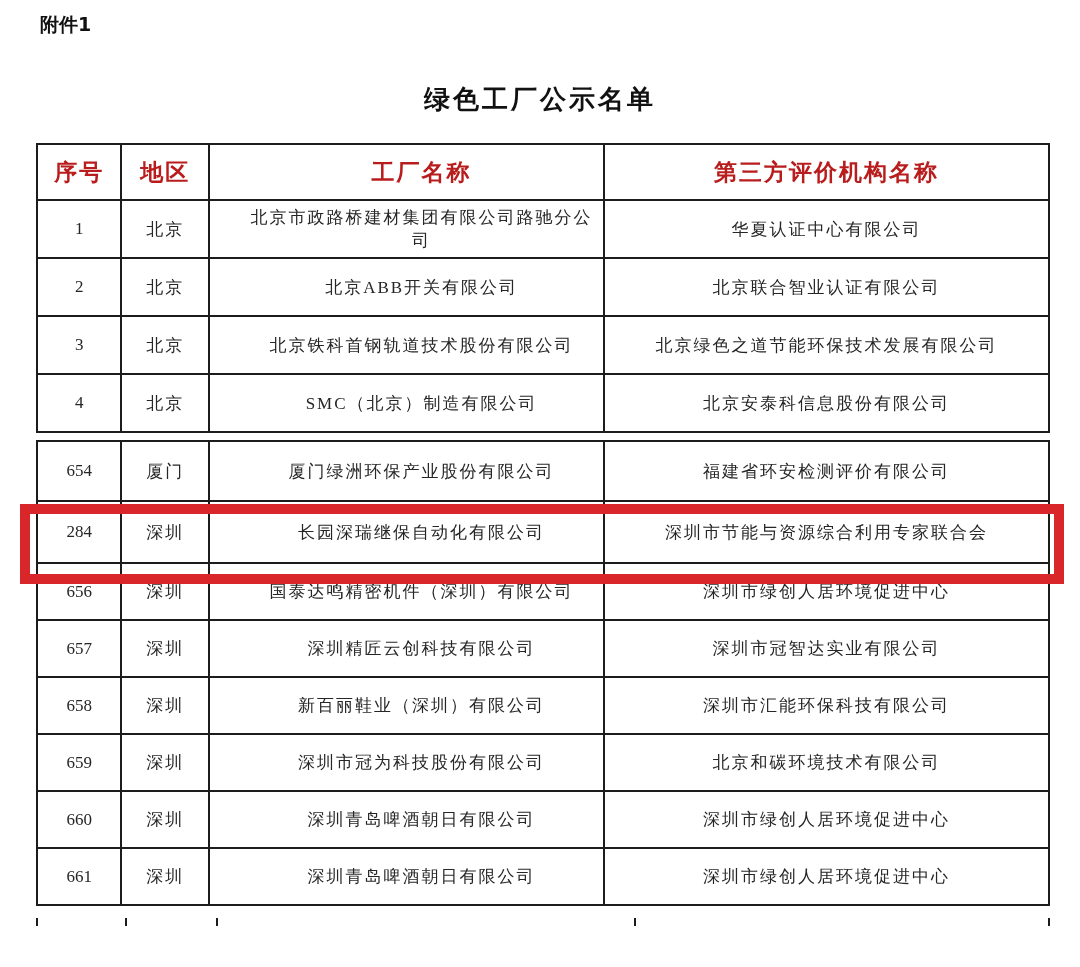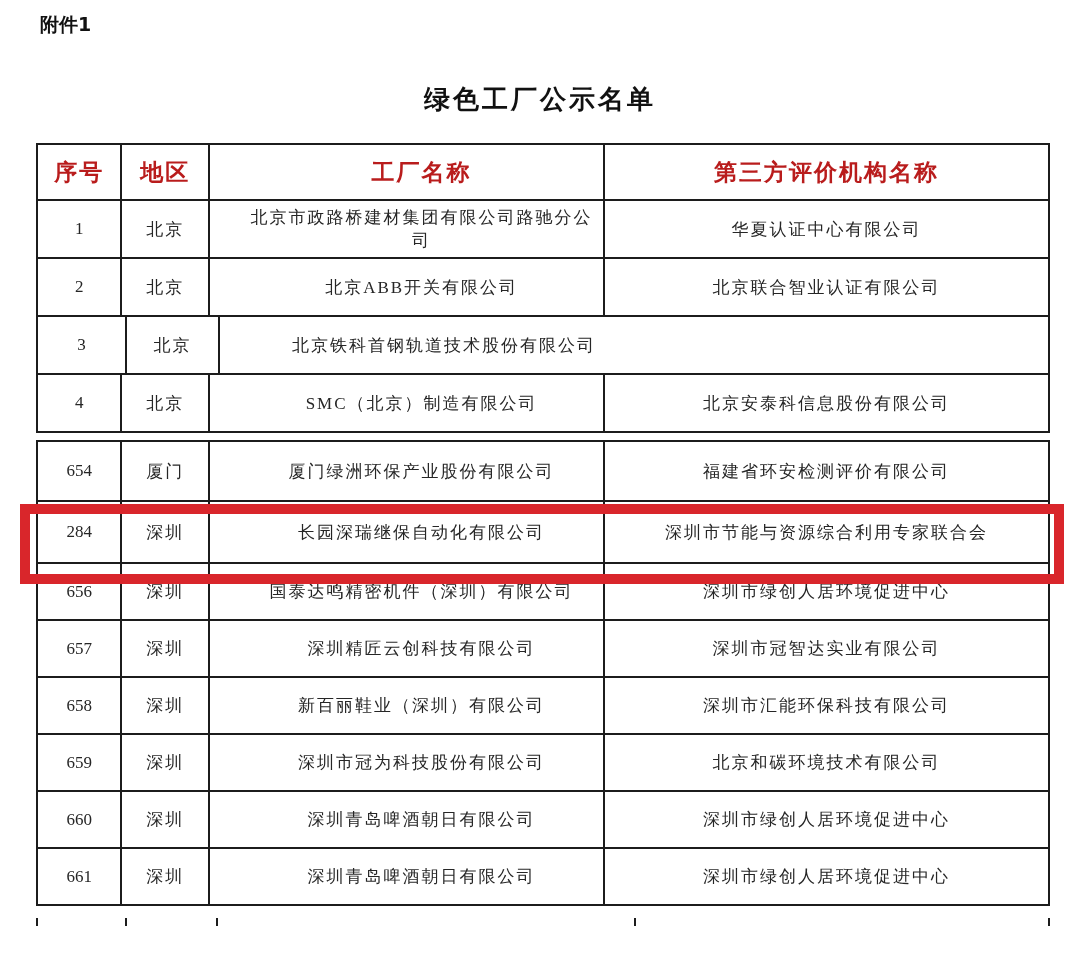--- a/index.html
+++ b/index.html
@@ -79,20 +79,21 @@
     <div class="tr h56">
       <div class="td c1">2</div>
       <div class="td c2">北京</div>
       <div class="td c3">北京ABB开关有限公司</div>
       <div class="td c4">北京联合智业认证有限公司</div>
     </div>
     <div class="tr h56">
       <div class="td c1">3</div>
       <div class="td c2">北京</div>
       <div class="td c3">北京铁科首钢轨道技术股份有限公司</div>
+      <div class="td c4">北京绿色之道节能环保技术发展有限公司</div>
     </div>
     <div class="tr h56">
       <div class="td c1">4</div>
       <div class="td c2">北京</div>
       <div class="td c3">SMC（北京）制造有限公司</div>
       <div class="td c4">北京安泰科信息股份有限公司</div>
     </div>
   </div>
 
   <div class="tbl tbl-2">

